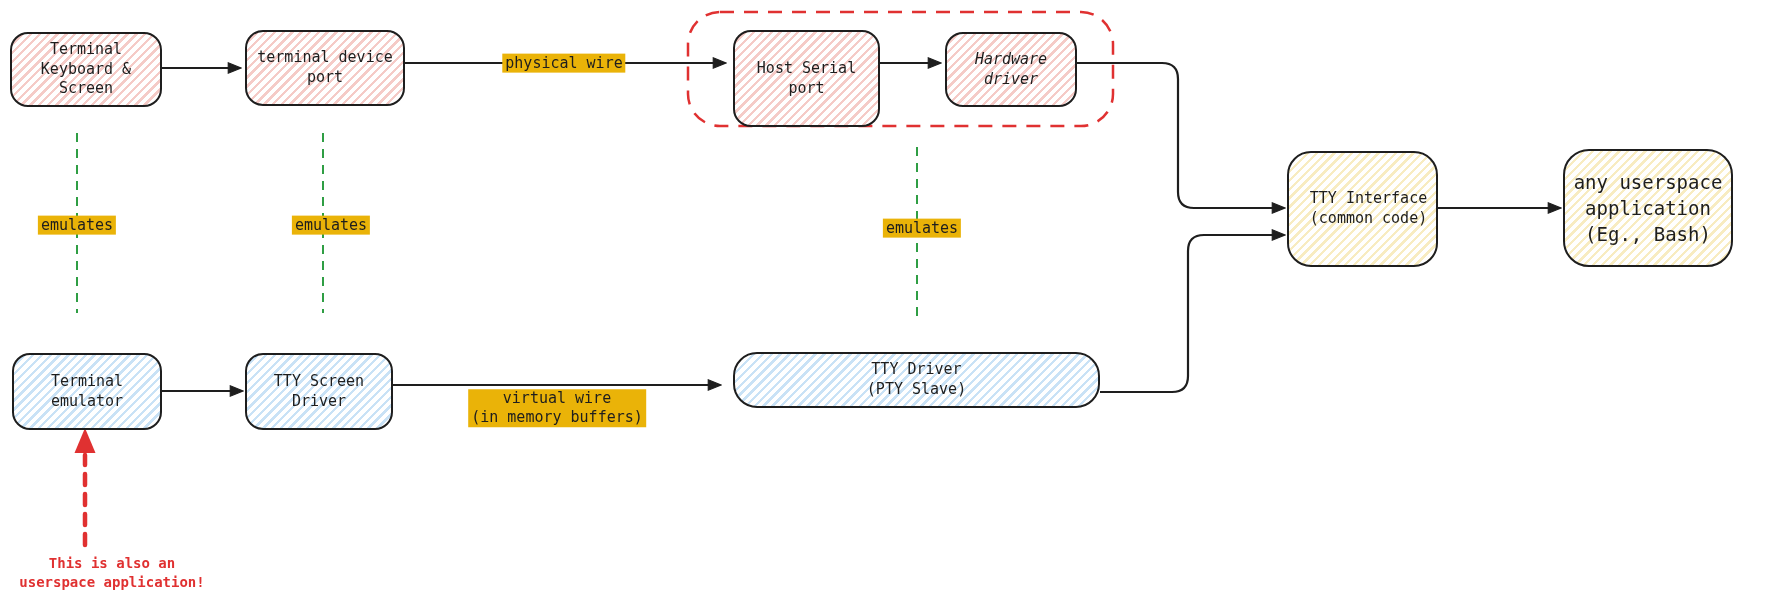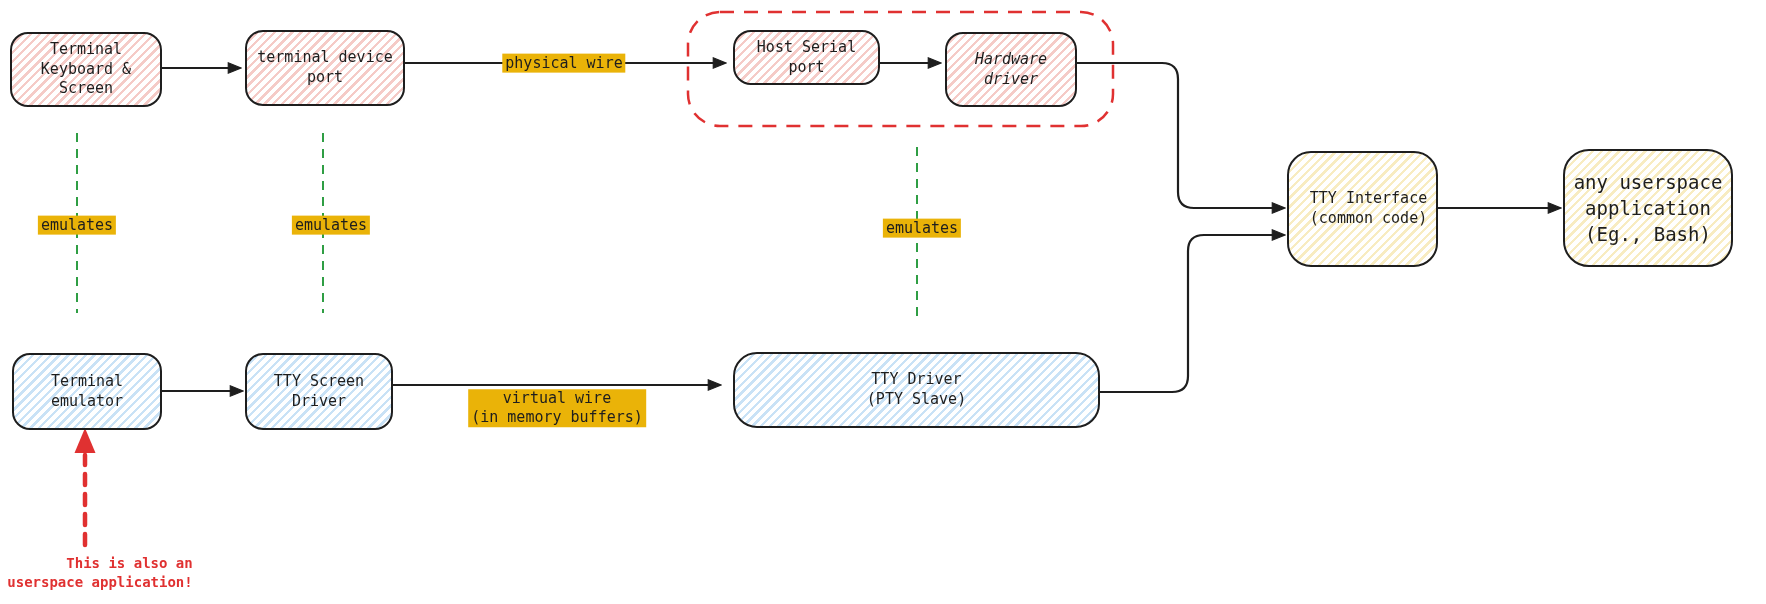--- a/index.html
+++ b/index.html
@@ -92,49 +92,49 @@
     <polygon points="85,428 74.5,453 95.5,453" fill="#e03131"></polygon>
   </svg>
 
   <div class="node red" style="left:10px; top:32px; width:152px; height:75px;">Terminal
 Keyboard &amp;
 Screen</div>
 
   <div class="node red" style="left:245px; top:30px; width:160px; height:76px;">terminal device
 port</div>
 
-  <div class="node red" style="left:733px; top:30px; width:147px; height:55px;">Host Serial
+  <div class="node red" style="left:733px; top:30px; width:147px; height:97px;">Host Serial
 port</div>
 
   <div class="node red" style="left:945px; top:32px; width:132px; height:75px;font-style:italic;">Hardware
 driver</div>
 
   <div class="node yellow wide" style="left:1287px; top:151px; width:151px; height:116px;padding-left:12px;">TTY Interface
 (common code)</div>
 
   <div class="node yellow big" style="left:1563px; top:149px; width:170px; height:118px;">any userspace
 application
 (Eg., Bash)</div>
 
   <div class="node blue" style="left:12px; top:353px; width:150px; height:77px;">Terminal
 emulator</div>
 
   <div class="node blue" style="left:245px; top:353px; width:148px; height:77px;">TTY Screen
 Driver</div>
 
-  <div class="node blue wide" style="left:733px; top:352px; width:367px; height:76px;">TTY Driver
+  <div class="node blue wide" style="left:733px; top:352px; width:367px; height:56px;">TTY Driver
 (PTY Slave)</div>
 
   <div class="wire-label" style="left:564px; top:63px;">physical wire</div>
 
   <div class="wire-label" style="left:557px; top:408px;">virtual wire
 (in memory buffers)</div>
 
   <div class="wire-label" style="left:77px; top:225px;">emulates</div>
 
   <div class="wire-label" style="left:331px; top:225px;">emulates</div>
 
   <div class="wire-label" style="left:922px; top:228px;">emulates</div>
 
-  <div class="note-label" style="left:100px; top:573px;text-align:right;">This is also an
+  <div class="note-label" style="left:112px; top:573px;">This is also an
 userspace application!</div>
 
 </div>
 
 </body></html>

